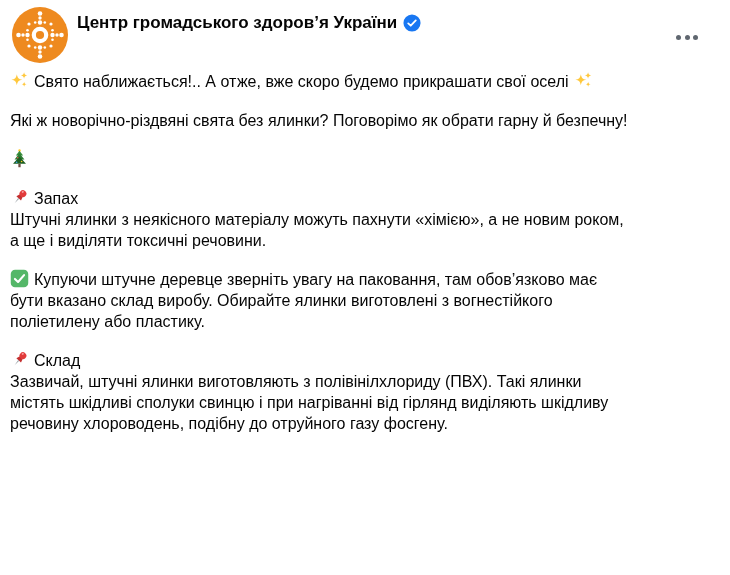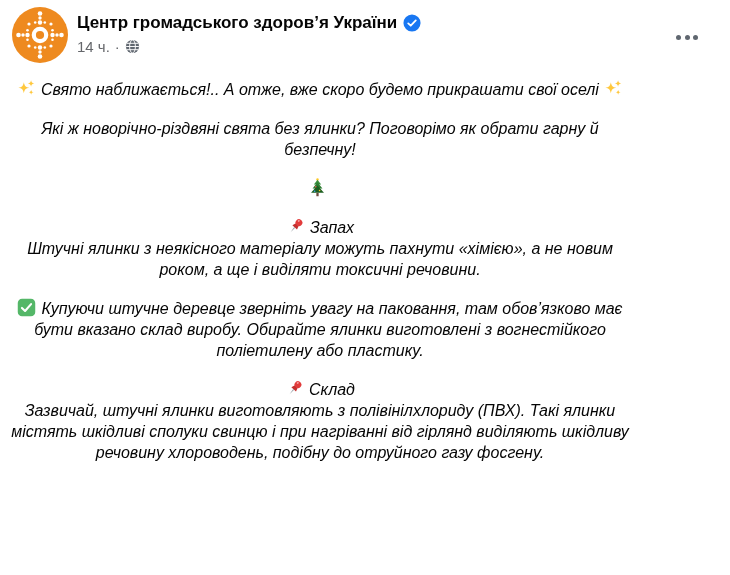--- a/index.html
+++ b/index.html
@@ -2,21 +2,21 @@
 <html lang="uk"><head>
 <meta charset="utf-8">
 <style>
   * { margin:0; padding:0; box-sizing:border-box; }
   html,body { background:#ffffff; }
   body {
     font-family: "Liberation Sans", "DejaVu Sans", sans-serif;
     width:730px; height:575px; overflow:hidden;
   }
   .post-card {
-    position:relative; width:730px; height:575px; background:#ffffff;text-align:center;
+    position:relative; width:730px; height:575px; background:#ffffff;
   }
   
   .post-header { display:flex; align-items:flex-start; padding:7px 16px 0 12px; }
   .avatar { width:56px; height:56px; border-radius:50%; flex:0 0 56px; cursor:pointer; }
   .avatar svg { display:block; width:56px; height:56px; }
   .header-text { margin-left:9px; padding-top:5px; }
   .name-row { display:flex; align-items:center; gap:6px; }
   .page-name {
     font-size:17px; font-weight:700; color:#050505; line-height:22px; cursor:pointer;
   }
@@ -24,21 +24,21 @@
   .verified svg { display:block; width:18px; height:18px; }
   .meta-row { display:flex; align-items:center; gap:5px; margin-top:3px; }
   .timestamp { font-size:15px; color:#65676b; line-height:19px; cursor:pointer; }
   .meta-sep { font-size:15px; color:#65676b; }
   .globe { width:15px; height:15px; display:inline-block; }
   .globe svg { display:block; width:15px; height:15px; }
   .options { position:absolute; top:31px; right:28px; display:flex; gap:3.5px; cursor:pointer; padding:4px; }
   .options i { width:5px; height:5px; border-radius:50%; background:#606770; display:block; }
   
   .post-body {
-    margin-top:16px; padding:0 10px; font-size:16px; line-height:21px; color:#050505;font-style:italic;
+    margin-top:8px; padding:0 10px; font-size:16px; line-height:21px; color:#050505;
   }
   .post-paragraph { max-width:620px; }
   .post-paragraph + .post-paragraph { margin-top:18px; }
   .emoji {
     display:inline-block; width:19px; height:19px; vertical-align:-3px; margin-right:5px;
   }
   .emoji svg { display:block; width:100%; height:100%; }
   .seg-text + .emoji { margin-left:5px; margin-right:0; }
 </style>
 </head>
@@ -87,33 +87,20 @@
     <div class="header-text">
       <div class="name-row">
         <span class="page-name">Центр громадського здоров’я України</span>
         <span class="verified">
           <svg viewBox="0 0 20 20" aria-hidden="true">
             <circle cx="10" cy="10" r="9.5" fill="#1877f2"></circle>
             <path d="M5.8 10.4 L8.6 13 L14.2 7.2" stroke="#ffffff" stroke-width="2" fill="none" stroke-linecap="round" stroke-linejoin="round"></path>
           </svg>
         </span>
       </div>
-      <div class="meta-row">
-        <span class="timestamp">14 ч.</span>
-        <span class="meta-sep">·</span>
-        <span class="globe">
-          <svg viewBox="0 0 16 16" aria-hidden="true">
-            <circle cx="8" cy="8" r="7" fill="#606770"></circle>
-            <ellipse cx="8" cy="8" rx="3.1" ry="6.9" fill="none" stroke="#ffffff" stroke-width="1"></ellipse>
-            <line x1="1.2" y1="8" x2="14.8" y2="8" stroke="#ffffff" stroke-width="1"></line>
-            <line x1="2" y1="4.6" x2="14" y2="4.6" stroke="#ffffff" stroke-width="1"></line>
-            <line x1="2" y1="11.4" x2="14" y2="11.4" stroke="#ffffff" stroke-width="1"></line>
-          </svg>
-        </span>
-      </div>
     </div>
 
     <div class="options">
       <span style="display:flex;gap:3.5px;">
         <i></i>
           <i></i>
           <i></i>
       </span>
     </div>
   </div>

